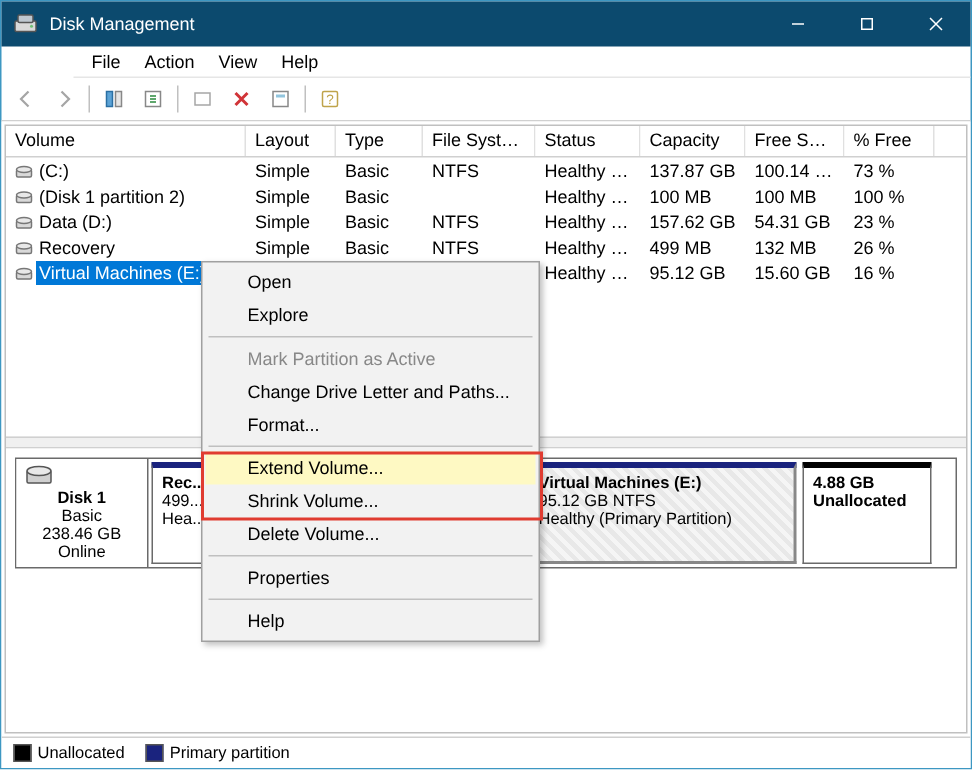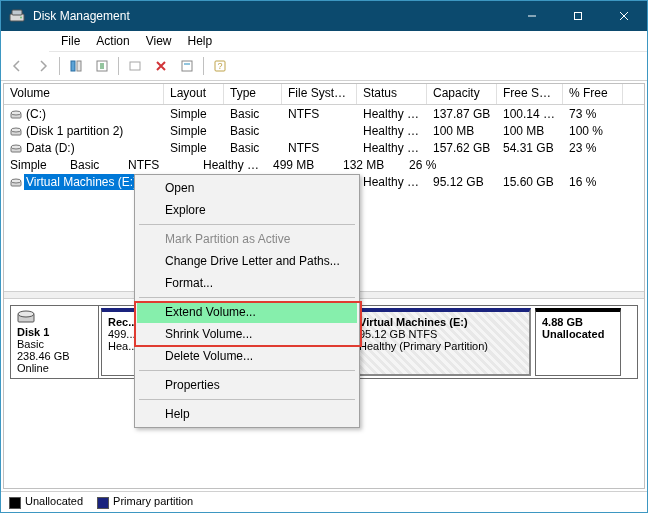--- a/index.html
+++ b/index.html
@@ -30,39 +30,39 @@
   .lv-row .cell0 { display:flex; align-items:center; gap:4px; }
   .lv-row.selected .cell0 { overflow:visible; }
   .lv-row .sel { background:#0078d7; color:#fff; padding:1px 2px; margin-left:-2px; }
   .c0{width:160px}.c1{width:60px}.c2{width:58px}.c3{width:75px}.c4{width:70px}.c5{width:70px}.c6{width:66px}.c7{width:60px}
   .vol-icon { width:12px; height:12px; flex:0 0 auto; }
   
   .splitter { height:6px; background:#f0f0f0; border-top:1px solid #d0d0d0; border-bottom:1px solid #d0d0d0; cursor:row-resize; }
   
   .diskpanel { flex:1; background:#fff; padding:6px; box-sizing:border-box; overflow:hidden; }
   .disk-row { display:flex; border:1px solid #6a6a6a; height:72px; }
-  .disk-info { width:88px; border-right:1px solid #6a6a6a; padding:4px 6px; background:#fff; box-sizing:border-box; font-size:11px; }
+  .disk-info { width:88px; border-right:1px solid #6a6a6a; padding:4px 6px; background:#fff; box-sizing:border-box; font-size:11px;text-align:center; }
   .disk-info .disk-name { font-weight:600; }
   .disk-info .disk-icon { width:18px; height:14px; margin-bottom:2px; display:block;}
   .partitions { flex:1; display:flex; gap:4px; padding:2px; }
   .part { border:1px solid #6a6a6a; border-top-width:4px; padding:4px 6px; font-size:11px; box-sizing:border-box; overflow:hidden; }
   .part.primary { border-top-color:#1a237e; }
   .part.unalloc  { border-top-color:#000;font-weight:bold; }
   .part.selected { background:repeating-linear-gradient(45deg,#f5f5f5,#f5f5f5 3px,#e8e8e8 3px,#e8e8e8 6px); border:2px solid #888; border-top:4px solid #1a237e; }
   .part .p-title { font-weight:600; white-space:nowrap; overflow:hidden; text-overflow:ellipsis;}
   .part .p-sub   { white-space:nowrap; overflow:hidden; text-overflow:ellipsis;}
   
   .legend { height:20px; border-top:1px solid #d0d0d0; display:flex; align-items:center; gap:14px; padding:0 8px; font-size:11px;}
   .legend .swatch { width:10px; height:10px; display:inline-block; border:1px solid #555; margin-right:4px; vertical-align:middle;}
   .sw-unalloc{background:#000;} .sw-primary{background:#1a237e;}
   
   .context { position:absolute; left:130px; top:90px; width:220px; background:#f2f2f2; border:1px solid #a0a0a0; box-shadow:2px 2px 4px rgba(0,0,0,.25); z-index:10; padding:2px; }
   .context .citem { padding:4px 10px 4px 28px; font-size:12px; }
   .context .citem.disabled { color:#888; }
-  .context .citem.hover { background:#86efac; }
+  .context .citem.hover { background:#fef9c3; }
   .context .csep { height:1px; background:#c0c0c0; margin:3px 2px; }
   .highlight-box { position:absolute; border:2px solid #e03c31; box-sizing:border-box; z-index:11; pointer-events:none; }
   
   .list-area { height:186px; overflow:hidden; position:relative; }
 </style>
 </head>
 <body>
 
 <div class="window">
 
@@ -195,20 +195,24 @@
                 </svg>Data (D:)</div>
               <div class="cell c1">Simple</div>
               <div class="cell c2">Basic</div>
               <div class="cell c3">NTFS</div>
               <div class="cell c4">Healthy (P...</div>
               <div class="cell c5">157.62 GB</div>
               <div class="cell c6">54.31 GB</div>
               <div class="cell c7">23 %</div>
             </div>
             <div class="lv-row">
+              <div class="cell cell0 c0"><svg class="vol-icon" viewBox="0 0 12 12">
+                  <rect x="1" y="5" width="10" height="5" rx="1" fill="#d9d9d9" stroke="#777"></rect>
+                  <ellipse cx="6" cy="5" rx="5" ry="2" fill="#e8e8e8" stroke="#777"></ellipse>
+                </svg>Recovery</div>
               <div class="cell c1">Simple</div>
               <div class="cell c2">Basic</div>
               <div class="cell c3">NTFS</div>
               <div class="cell c4">Healthy (...</div>
               <div class="cell c5">499 MB</div>
               <div class="cell c6">132 MB</div>
               <div class="cell c7">26 %</div>
             </div>
             <div class="lv-row selected">
               <div class="cell cell0 c0">

